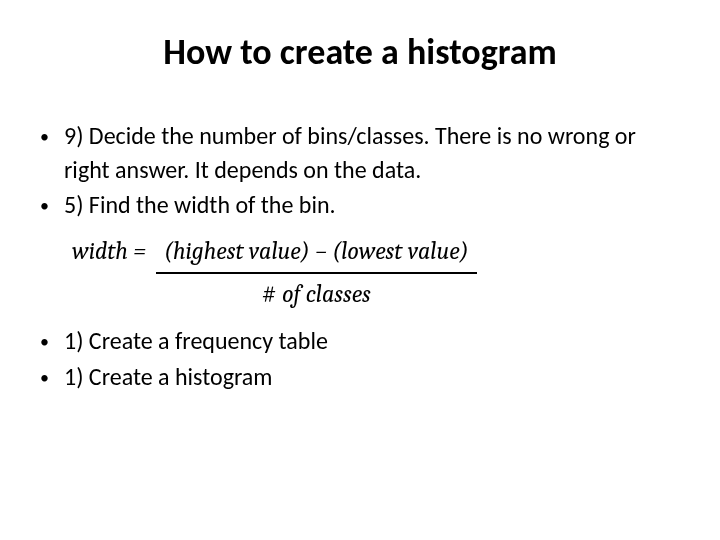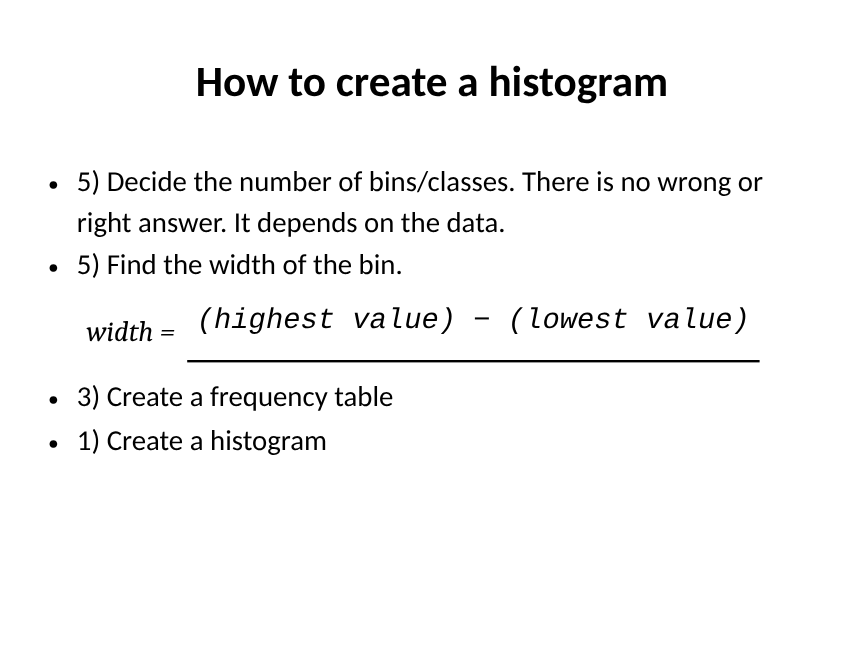--- a/index.html
+++ b/index.html
@@ -12,21 +12,21 @@
       height: 540px;
       background: #ffffff;
       font-family: Calibri, Arial, sans-serif;
       color: #000000;
       padding: 20px 40px;
     }
     .title {
       font-size: 36px;
       font-weight: bold;
       text-align: center;
-      margin-top: 26px;
+      margin-top: 10px;
       margin-bottom: 45px;
     }
     .content {
       font-size: 24px;
       line-height: 1.4;
     }
     .step {
       display: flex;
       margin-bottom: 2px;
     }
@@ -39,73 +39,74 @@
     }
     .step-text {
       flex: 1;
     }
     .formula {
       margin: 12px 0 12px 32px;
       font-family: 'Cambria Math', Cambria, serif;
       font-style: italic;
       font-size: 24px;
       display: flex;
-      align-items: center;
       gap: 10px;
     }
     .formula-lhs {
       white-space: nowrap;
     }
     .fraction {
       display: inline-flex;
       flex-direction: column;
       align-items: center;
       vertical-align: middle;
     }
     .numerator {
-      padding: 0 8px 16px 8px;
+      padding: 0 8px 4px 8px;
       border-bottom: 2px solid #000;
       white-space: nowrap;
-      font-family: Liberation Mono, monospace;
     }
     .denominator {
       padding: 4px 8px 0 8px;
       white-space: nowrap;
     }
     .roman {
       font-style: normal;
     }
   </style>
 </head>
 <body>
 
 <div class="title">How to create a histogram</div>
 
 <div class="content">
 
   <div class="step">
     <div class="bullet">•</div>
-    <div class="step-text">5) Decide the number of bins/classes. There is no wrong or right answer. It depends on the data.</div>
+    <div class="step-text">9) Decide the number of bins/classes. There is no wrong or right answer. It depends on the data.</div>
   </div>
 
   <div class="step">
     <div class="bullet">•</div>
     <div class="step-text">5) Find the width of the bin.</div>
   </div>
 
   <div class="formula">
     <span class="formula-lhs">width =</span>
     <span class="fraction">
       <span class="numerator">(highest value) − (lowest value)</span>
+      <span class="denominator">
+        <span class="roman"># </span><span>of classes</span>
+      </span>
     </span>
   </div>
 
   <div class="step">
     <div class="bullet">•</div>
-    <div class="step-text">3) Create a frequency table</div>
+    <div class="step-text">1) Create a frequency table</div>
   </div>
 
   <div class="step">
     <div class="bullet">•</div>
     <div class="step-text">1) Create a histogram</div>
   </div>
 
 </div>
 
 </body></html>

